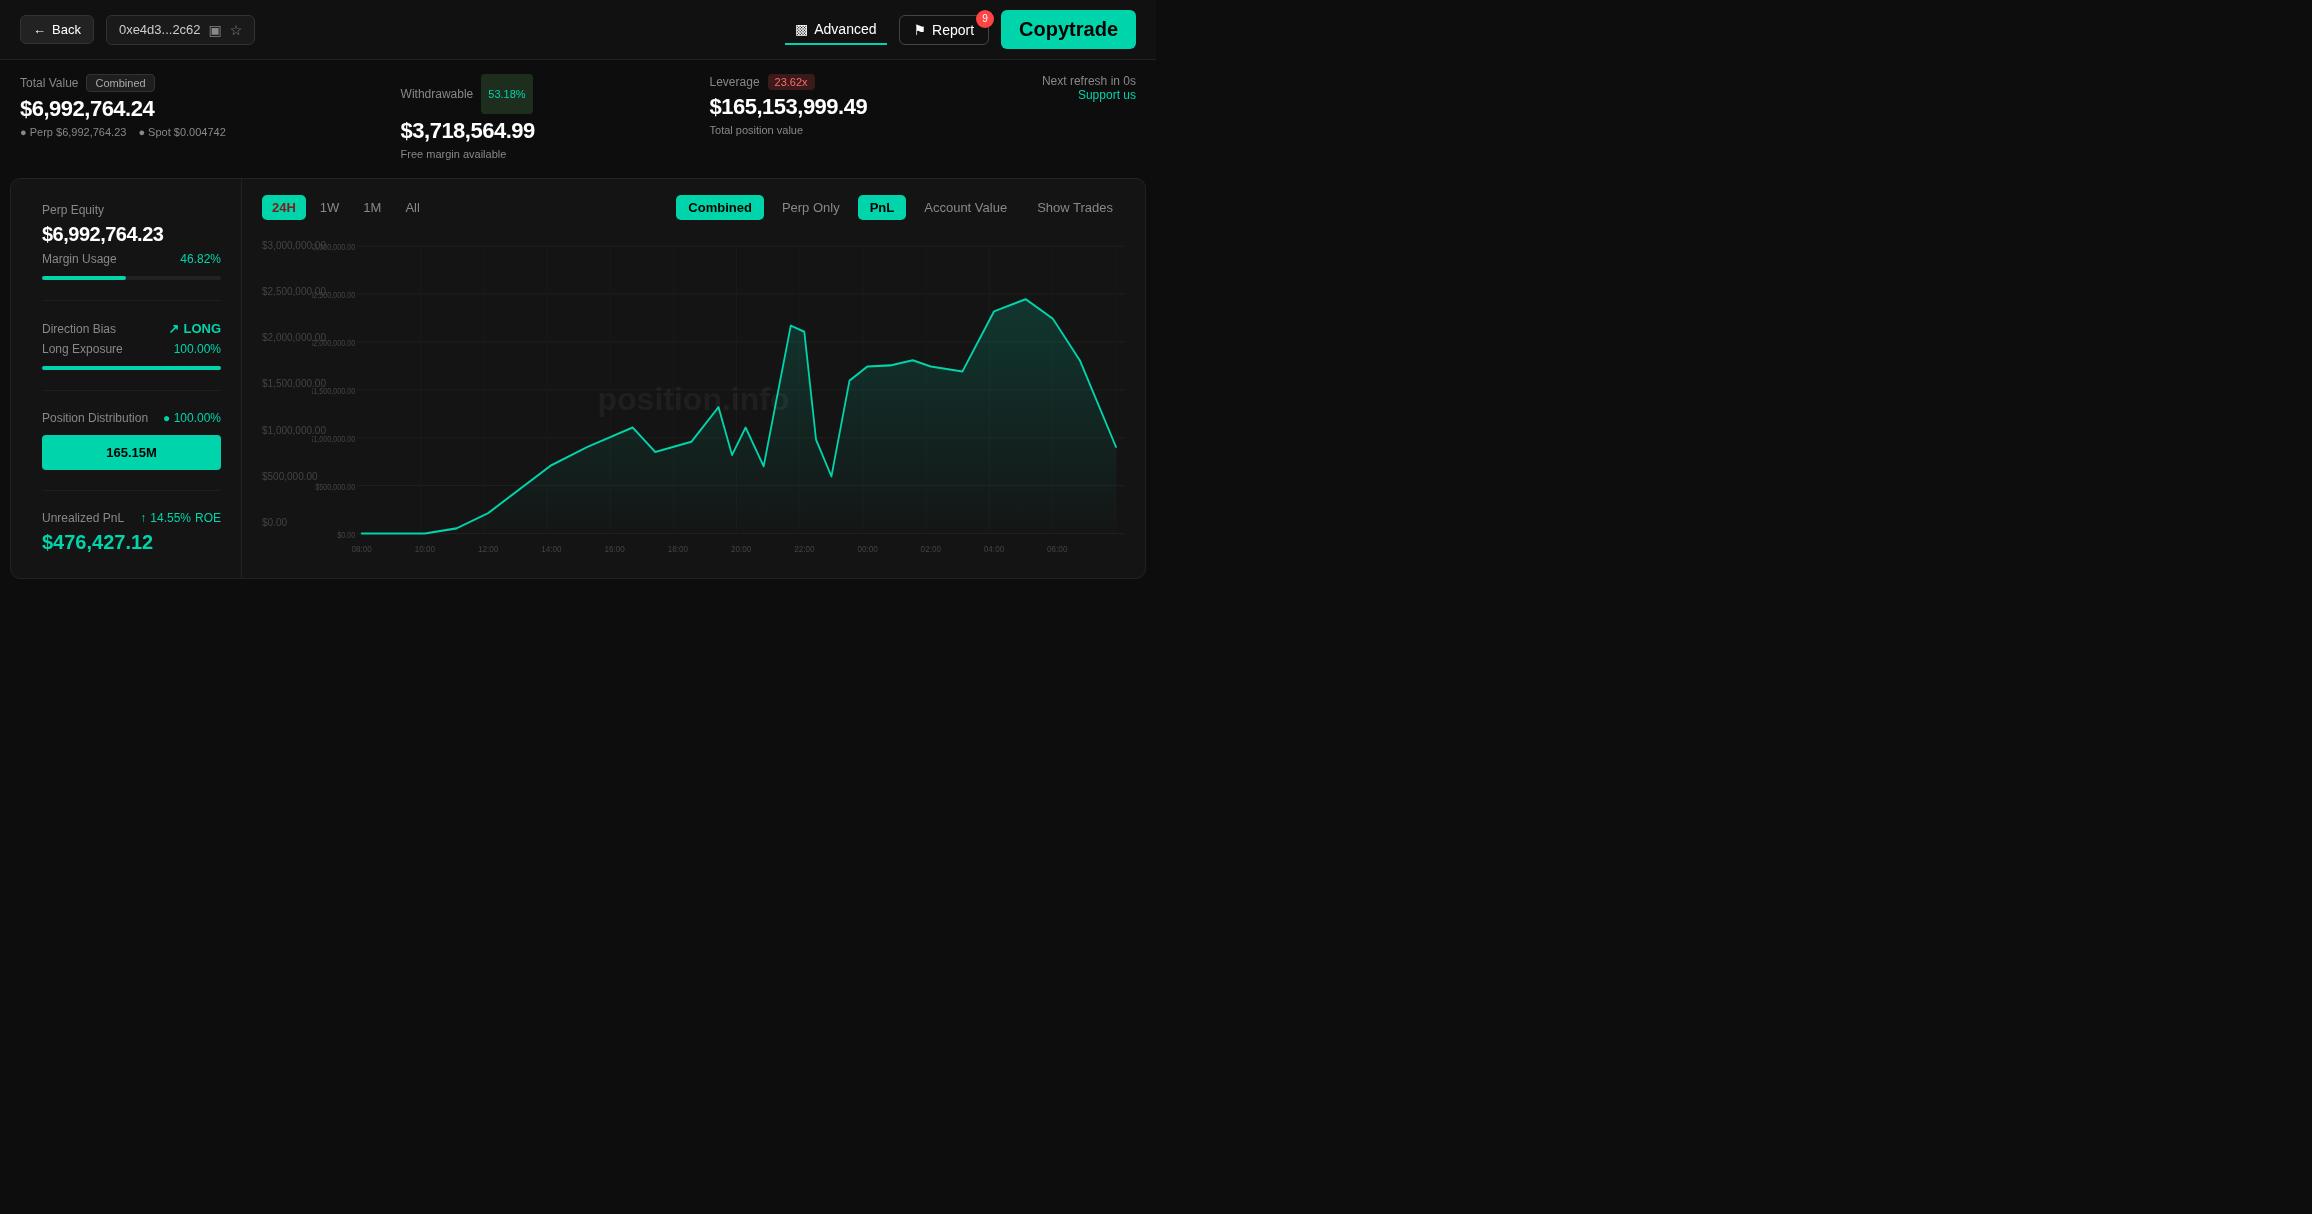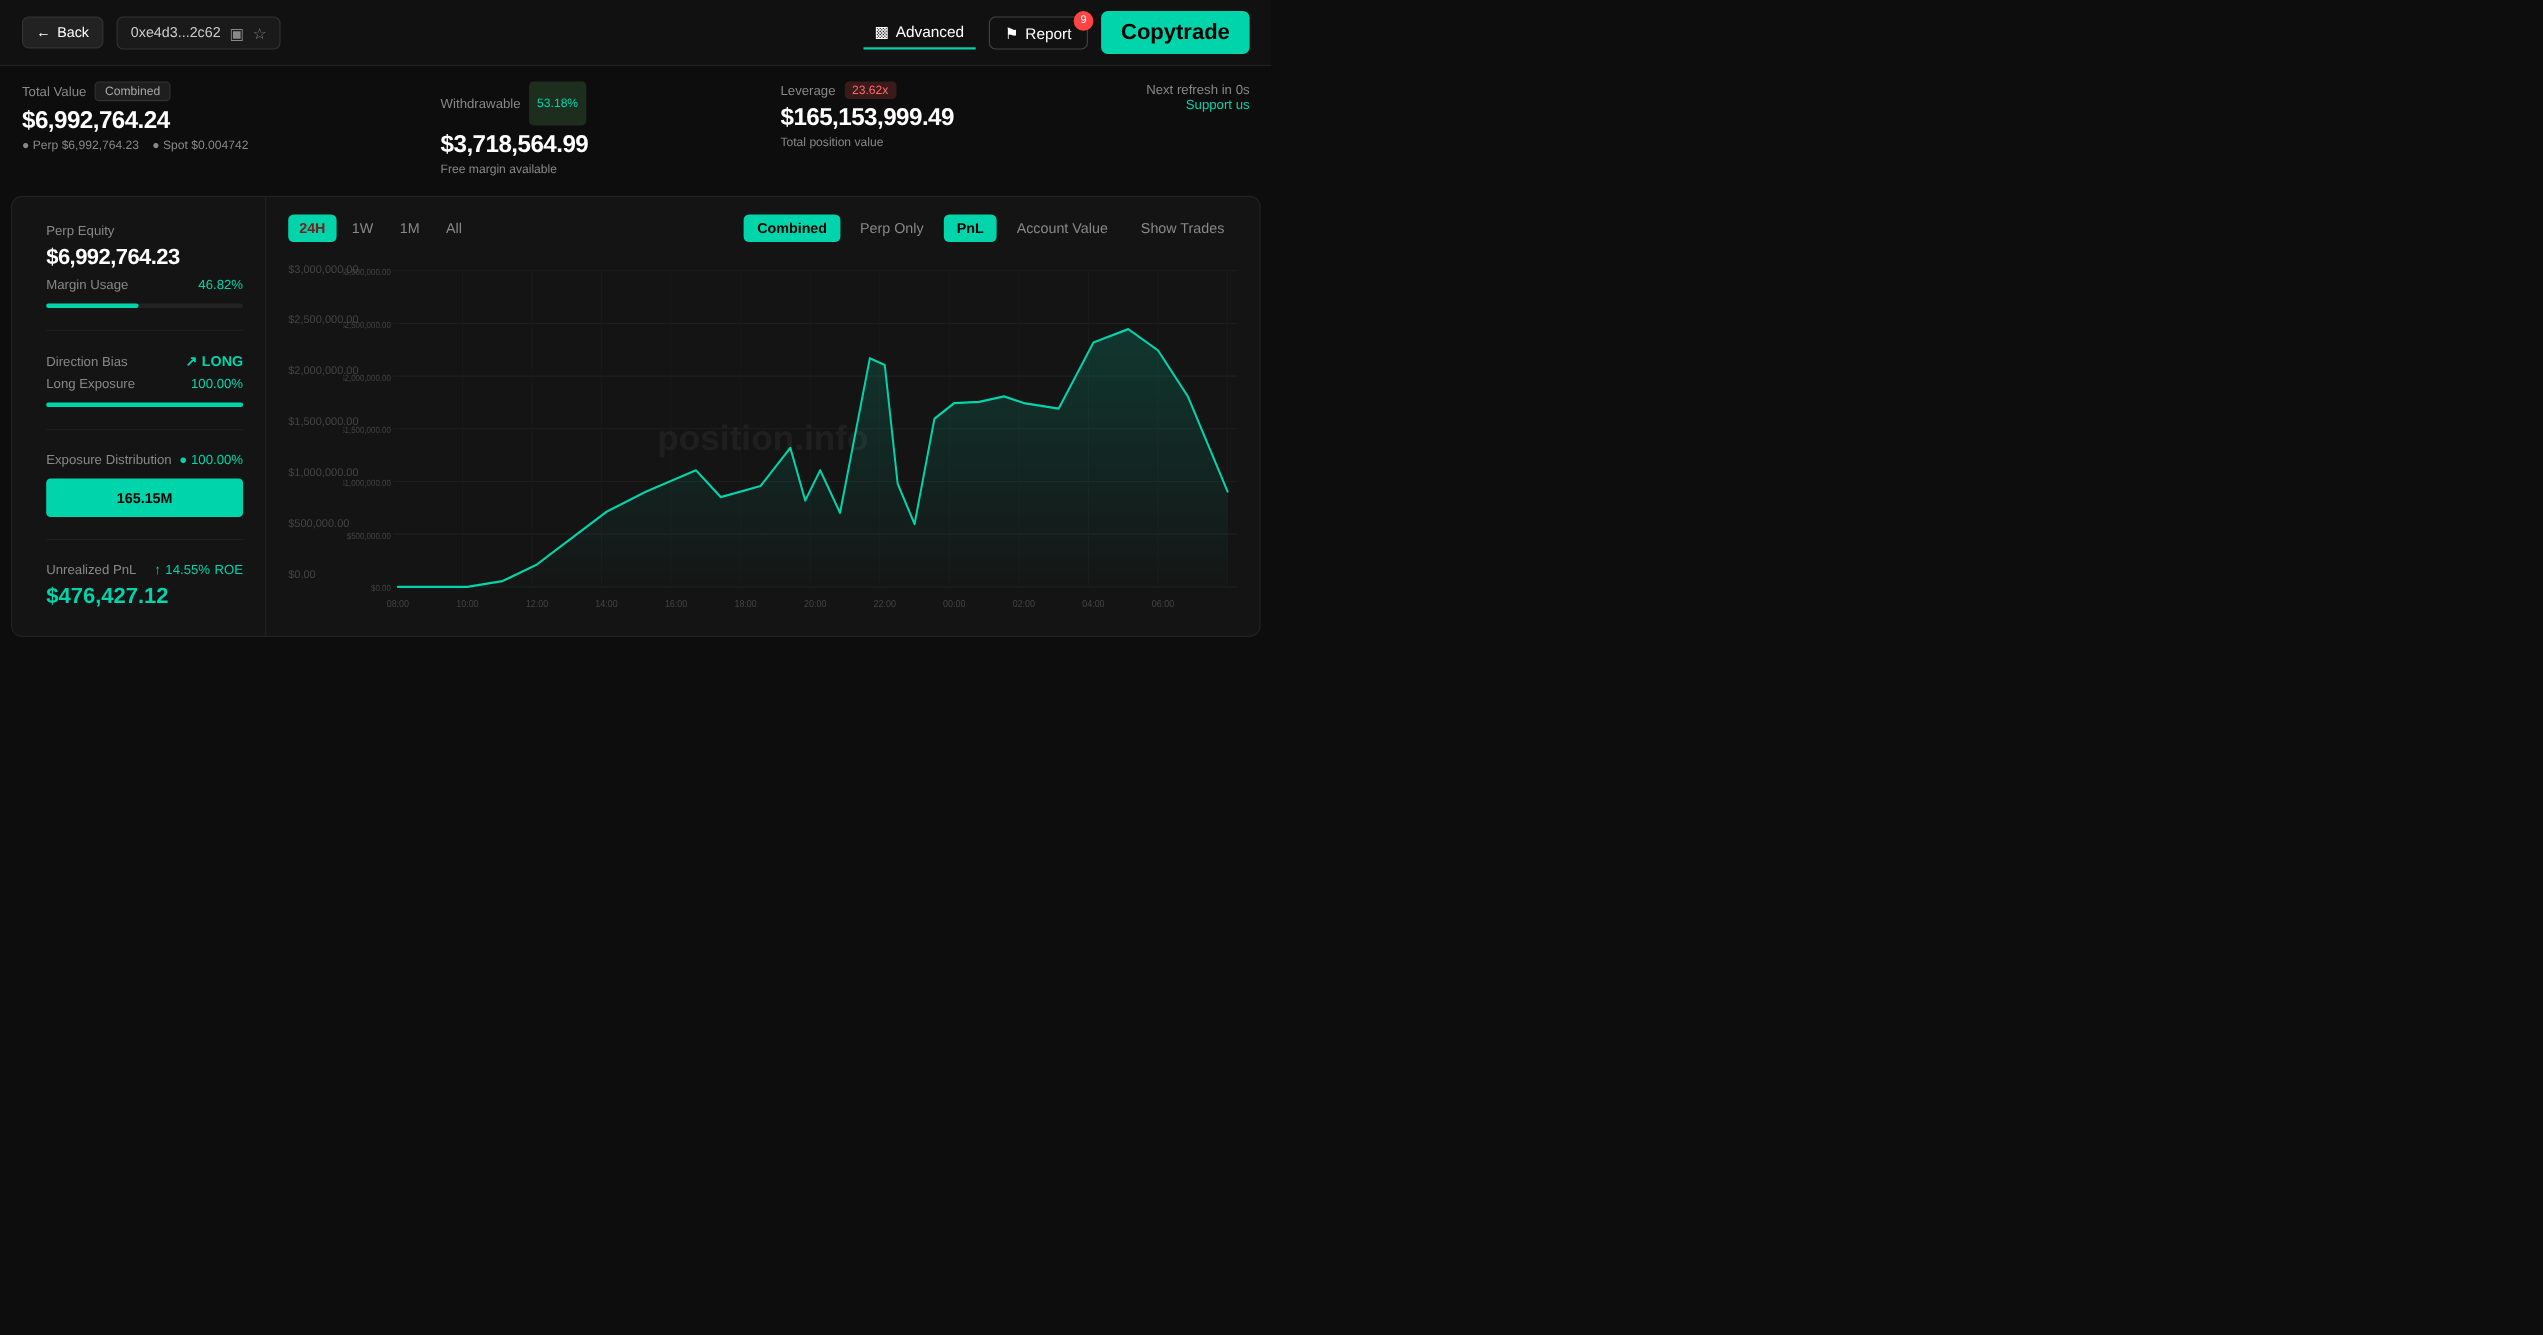--- a/index.html
+++ b/index.html
@@ -483,21 +483,21 @@
       </div>
       <div class="progress-bar-bg">
         <div class="progress-bar-fill" style="width: 100%"></div>
       </div>
     </div>
 
     <hr class="divider">
 
     <div class="metric-section">
       <div class="metric-row">
-        <span class="metric-title">Exposure Distribution</span>
+        <span class="metric-title">Position Distribution</span>
         <span class="metric-row-value">
           <span style="color:#00d4aa">● </span>
           <span>100.00%</span>
         </span>
       </div>
       <div class="position-dist-bar">
         <span>165.15M</span>
       </div>
     </div>
 

